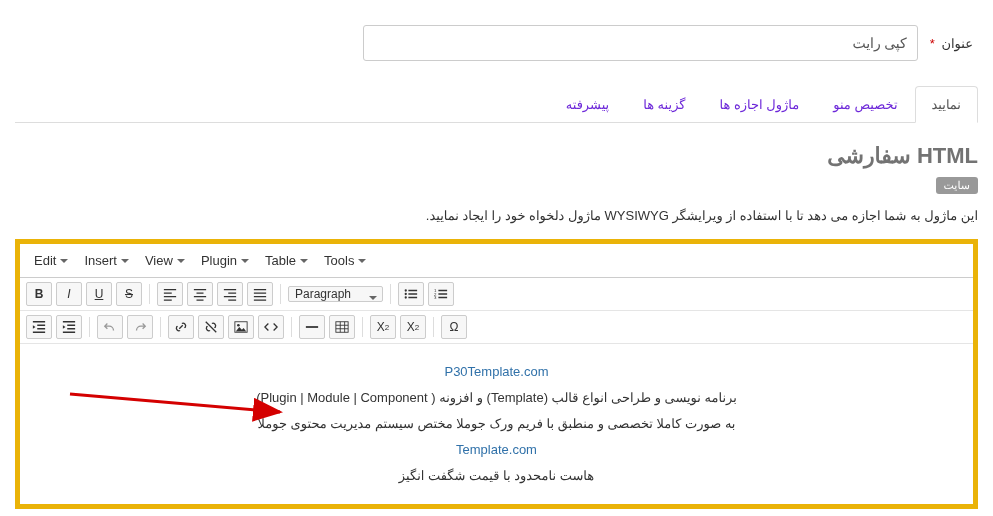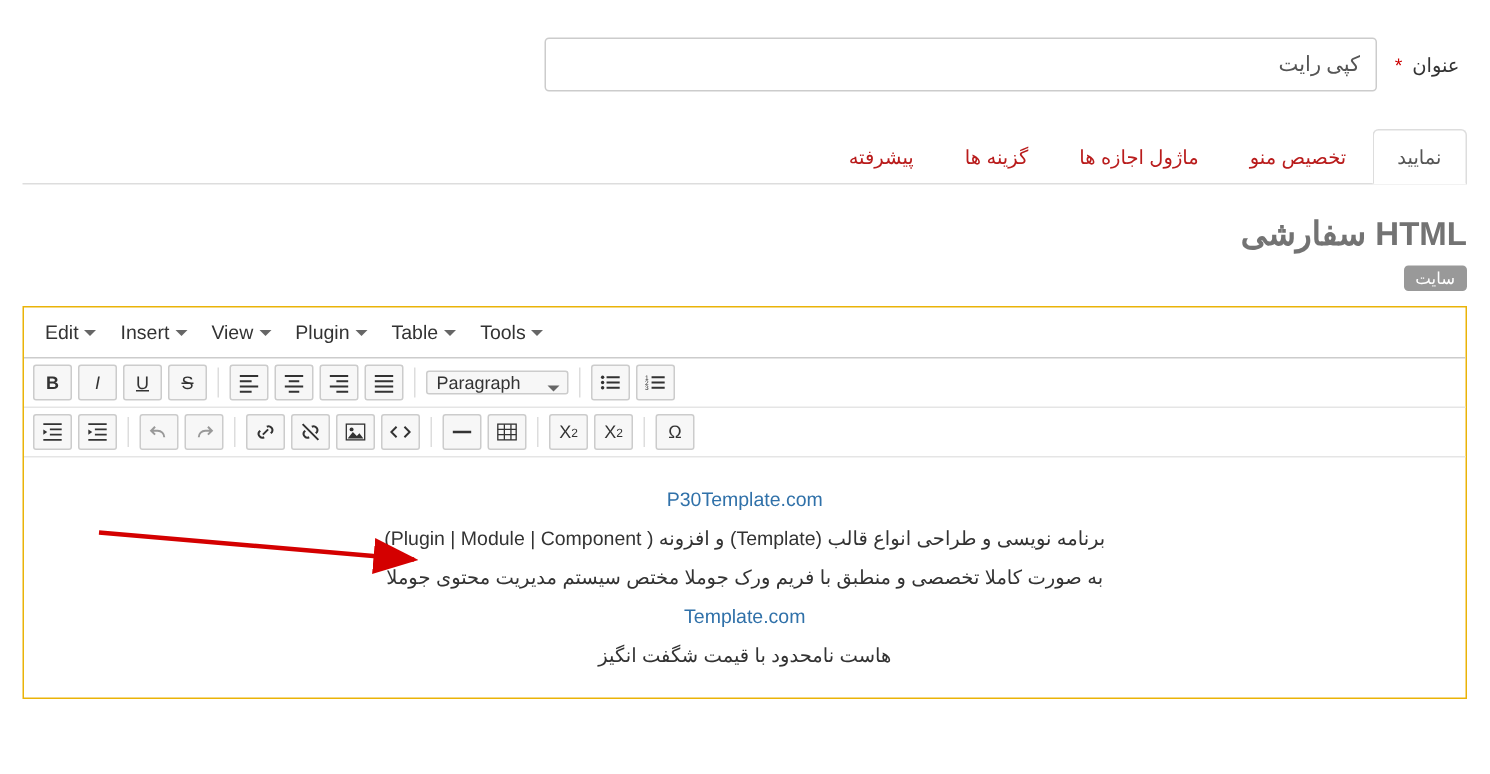--- a/index.html
+++ b/index.html
@@ -3,26 +3,26 @@
 <meta charset="utf-8">
 <style>
 * { box-sizing: border-box; margin: 0; padding: 0; }
 body { font-family: Tahoma, Arial, sans-serif; font-size: 13px; color: #333; background: #fff; direction: rtl; }
 .container { width: 993px; height: 516px; position: relative; padding: 10px 15px; }
 .title-row { display: flex; align-items: center; gap: 12px; margin: 15px 0 25px 0; padding-right: 5px; }
 .title-label { font-size: 13px; color: #333; }
 .req { color: #c00; margin-right: 3px; }
 .title-input { flex: 0 0 555px; height: 36px; border: 1px solid #ccc; border-radius: 3px; padding: 0 10px; font-size: 14px; font-family: Tahoma; direction: rtl; text-align: right; color: #555; }
 .tabs { display: flex; border-bottom: 1px solid #ddd; margin-bottom: 20px; }
-.tab { padding: 10px 16px; border: 1px solid transparent; border-bottom: none; cursor: pointer; color: #b91c1c; font-size: 13px; }
+.tab { padding: 10px 16px; border: 1px solid transparent; border-bottom: none; cursor: pointer; color: #6d28d9; font-size: 13px; }
 .tab.active { border-color: #ddd; border-bottom: 1px solid #fff; margin-bottom: -1px; border-radius: 4px 4px 0 0; color: #555; background: #fff; }
 .section-title { font-size: 22px; font-weight: bold; color: #737373; margin-bottom: 8px; }
 .badge { display: inline-block; background: #999; color: #fff; border-radius: 3px; font-size: 11px; padding: 2px 8px; margin-bottom: 10px; }
 .desc { font-size: 13px; color: #333; margin-bottom: 12px; line-height: 1.8; }
-.editor { border: 1px solid #eab308; direction: ltr; background: #fff; }
+.editor { border: 5px solid #eab308; direction: ltr; background: #fff; }
 .menubar { display: flex; gap: 0; border-bottom: 1px solid #ccc; padding: 4px 6px; }
 .menu-item { padding: 5px 8px; cursor: pointer; font-family: Arial, sans-serif; font-size: 13px; color: #333; display: flex; align-items: center; gap: 4px; }
 .caret { width: 0; height: 0; border-left: 4px solid transparent; border-right: 4px solid transparent; border-top: 4px solid #666; display: inline-block; }
 .toolbar-row { display: flex; gap: 4px; padding: 4px 6px; border-bottom: 1px solid #e5e5e5; align-items: center; flex-wrap: wrap; }
 .tbtn { width: 26px; height: 24px; border: 1px solid #ccc; background: #f7f7f7; border-radius: 2px; display: inline-flex; align-items: center; justify-content: center; cursor: pointer; font-family: Arial; font-size: 12px; color: #333; }
 .tsep { width: 1px; height: 20px; background: #ddd; margin: 0 3px; }
 .tselect { height: 16px; border: 1px solid #ccc; background: #f7f7f7; border-radius: 2px; padding: 0 18px 0 6px; font-size: 12px; cursor: pointer; position: relative; display: inline-flex; align-items: center; min-width: 95px; color: #333; }
 .tselect .caret { position: absolute; right: 5px; top: 9px; }
 .editor-content { min-height: 160px; padding: 15px; text-align: center; direction: rtl; font-size: 13px; line-height: 2; position: relative; }
 .editor-content a { color: #3071a9; text-decoration: none; }
@@ -41,20 +41,21 @@
   <div class="tabs">
     <div class="tab active">نمایید</div>
     <div class="tab">تخصیص منو</div>
     <div class="tab">ماژول اجازه ها</div>
     <div class="tab">گزینه ها</div>
     <div class="tab">پیشرفته</div>
   </div>
 
   <h2 class="section-title">HTML سفارشی</h2>
   <span class="badge">سایت</span>
+  <p class="desc">این ماژول به شما اجازه می دهد تا با استفاده از ویرایشگر WYSIWYG ماژول دلخواه خود را ایجاد نمایید.</p>
 
   <div class="editor">
     <div class="menubar">
       <div class="menu-item">
           <span>Edit</span>
           <span class="caret"></span>
         </div>
       <div class="menu-item">
           <span>Insert</span>
           <span class="caret"></span>

